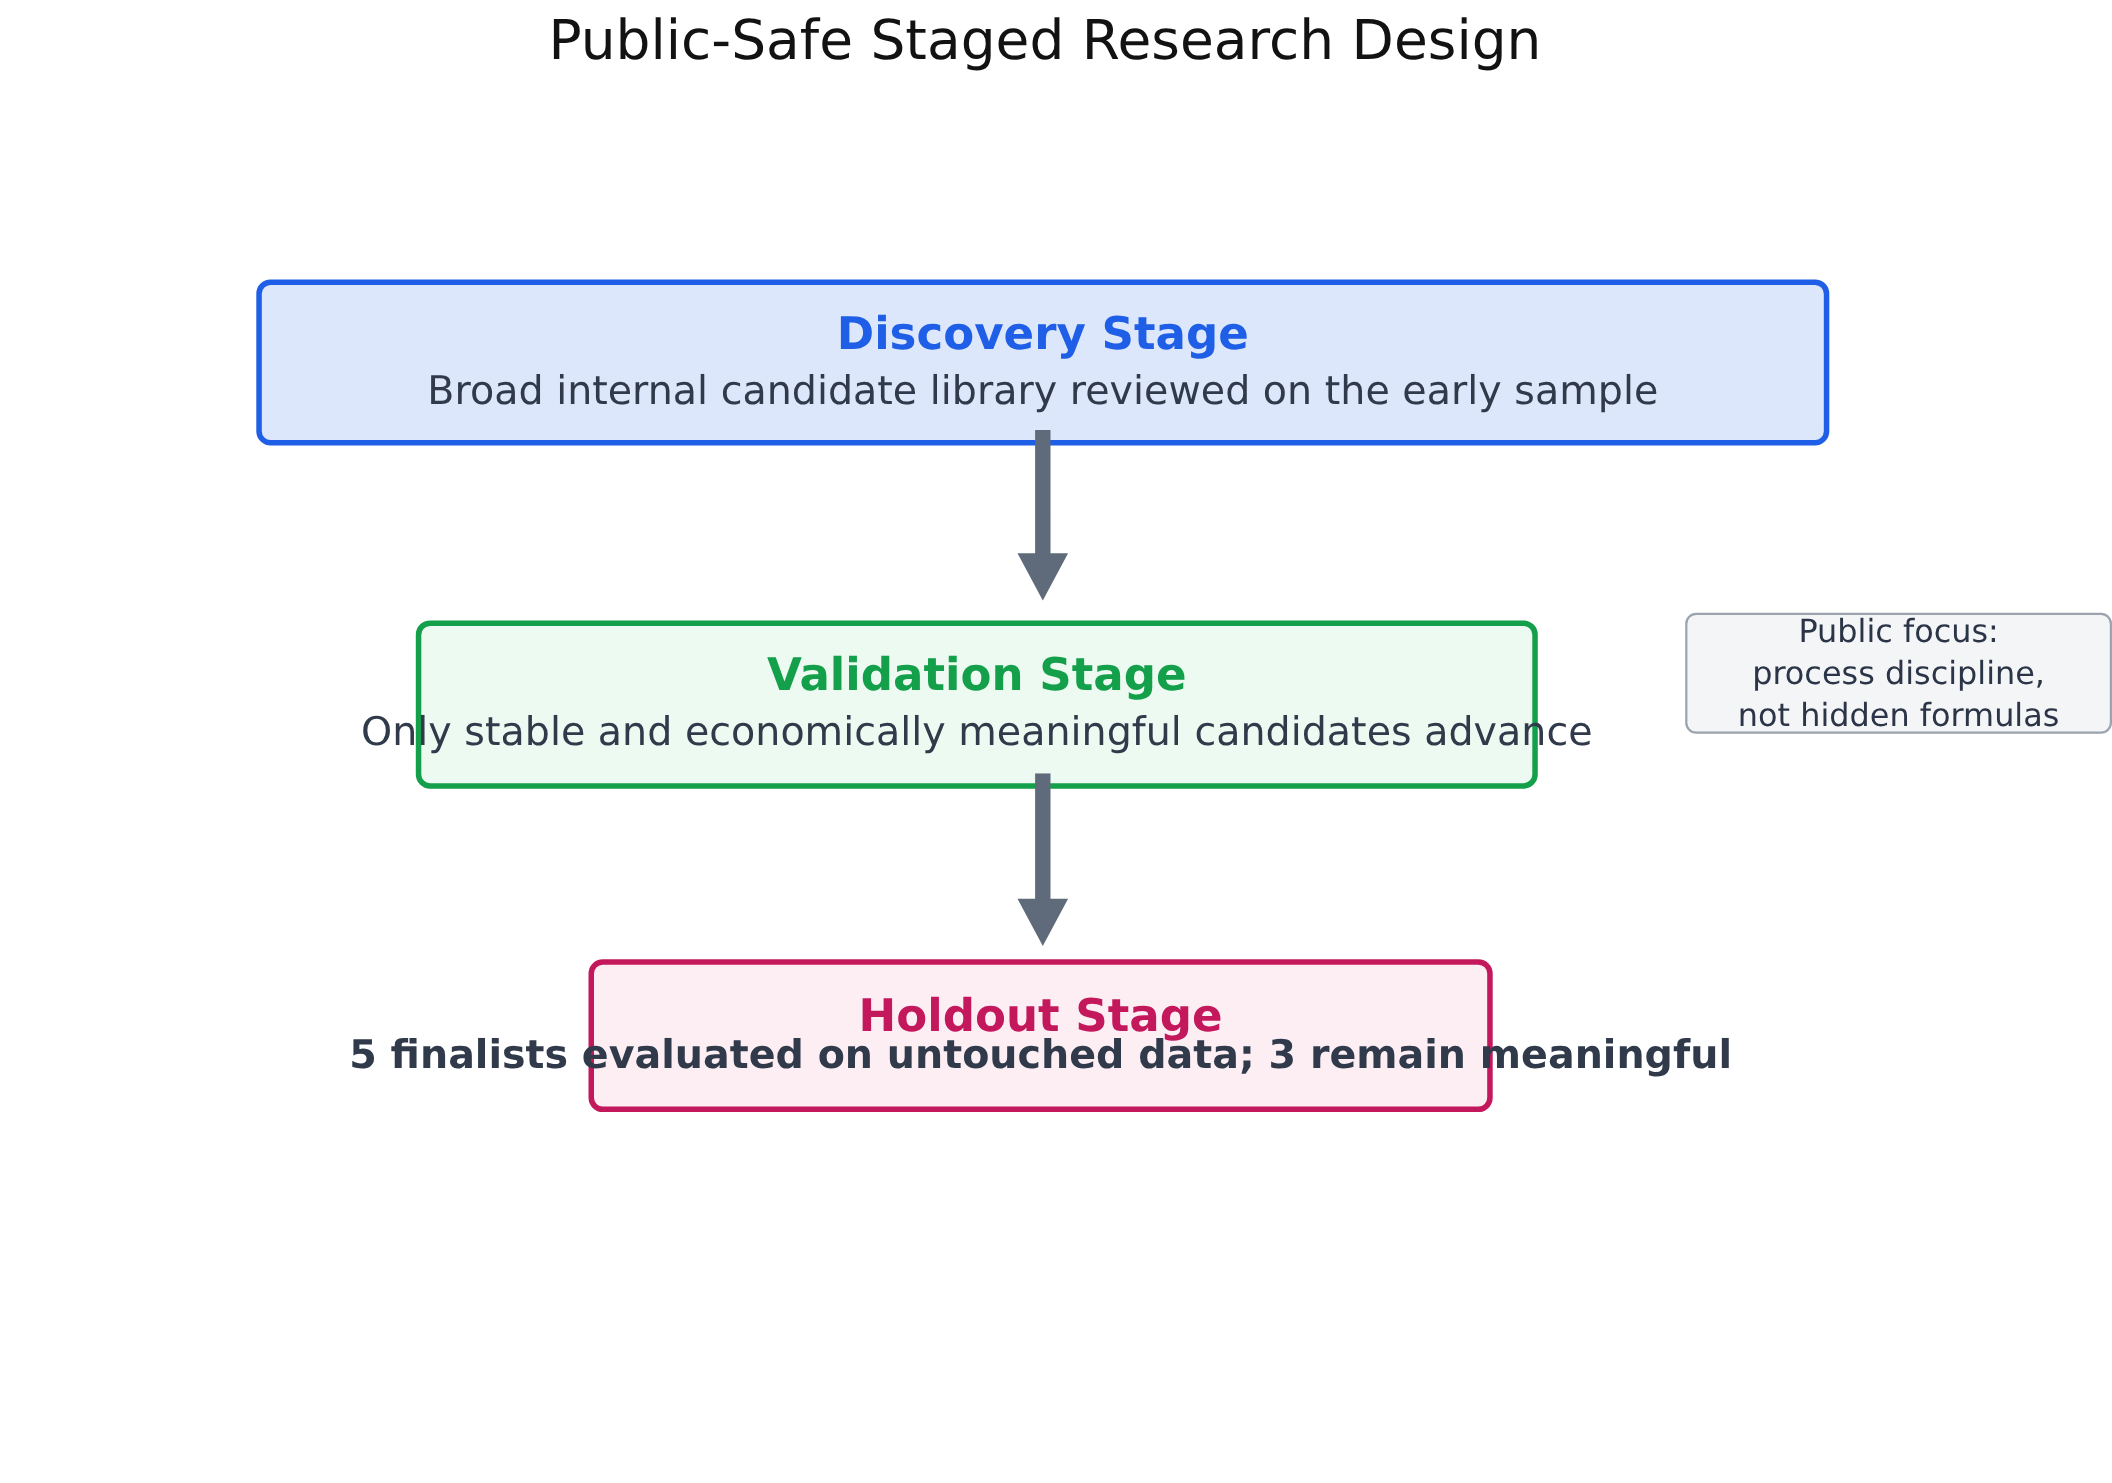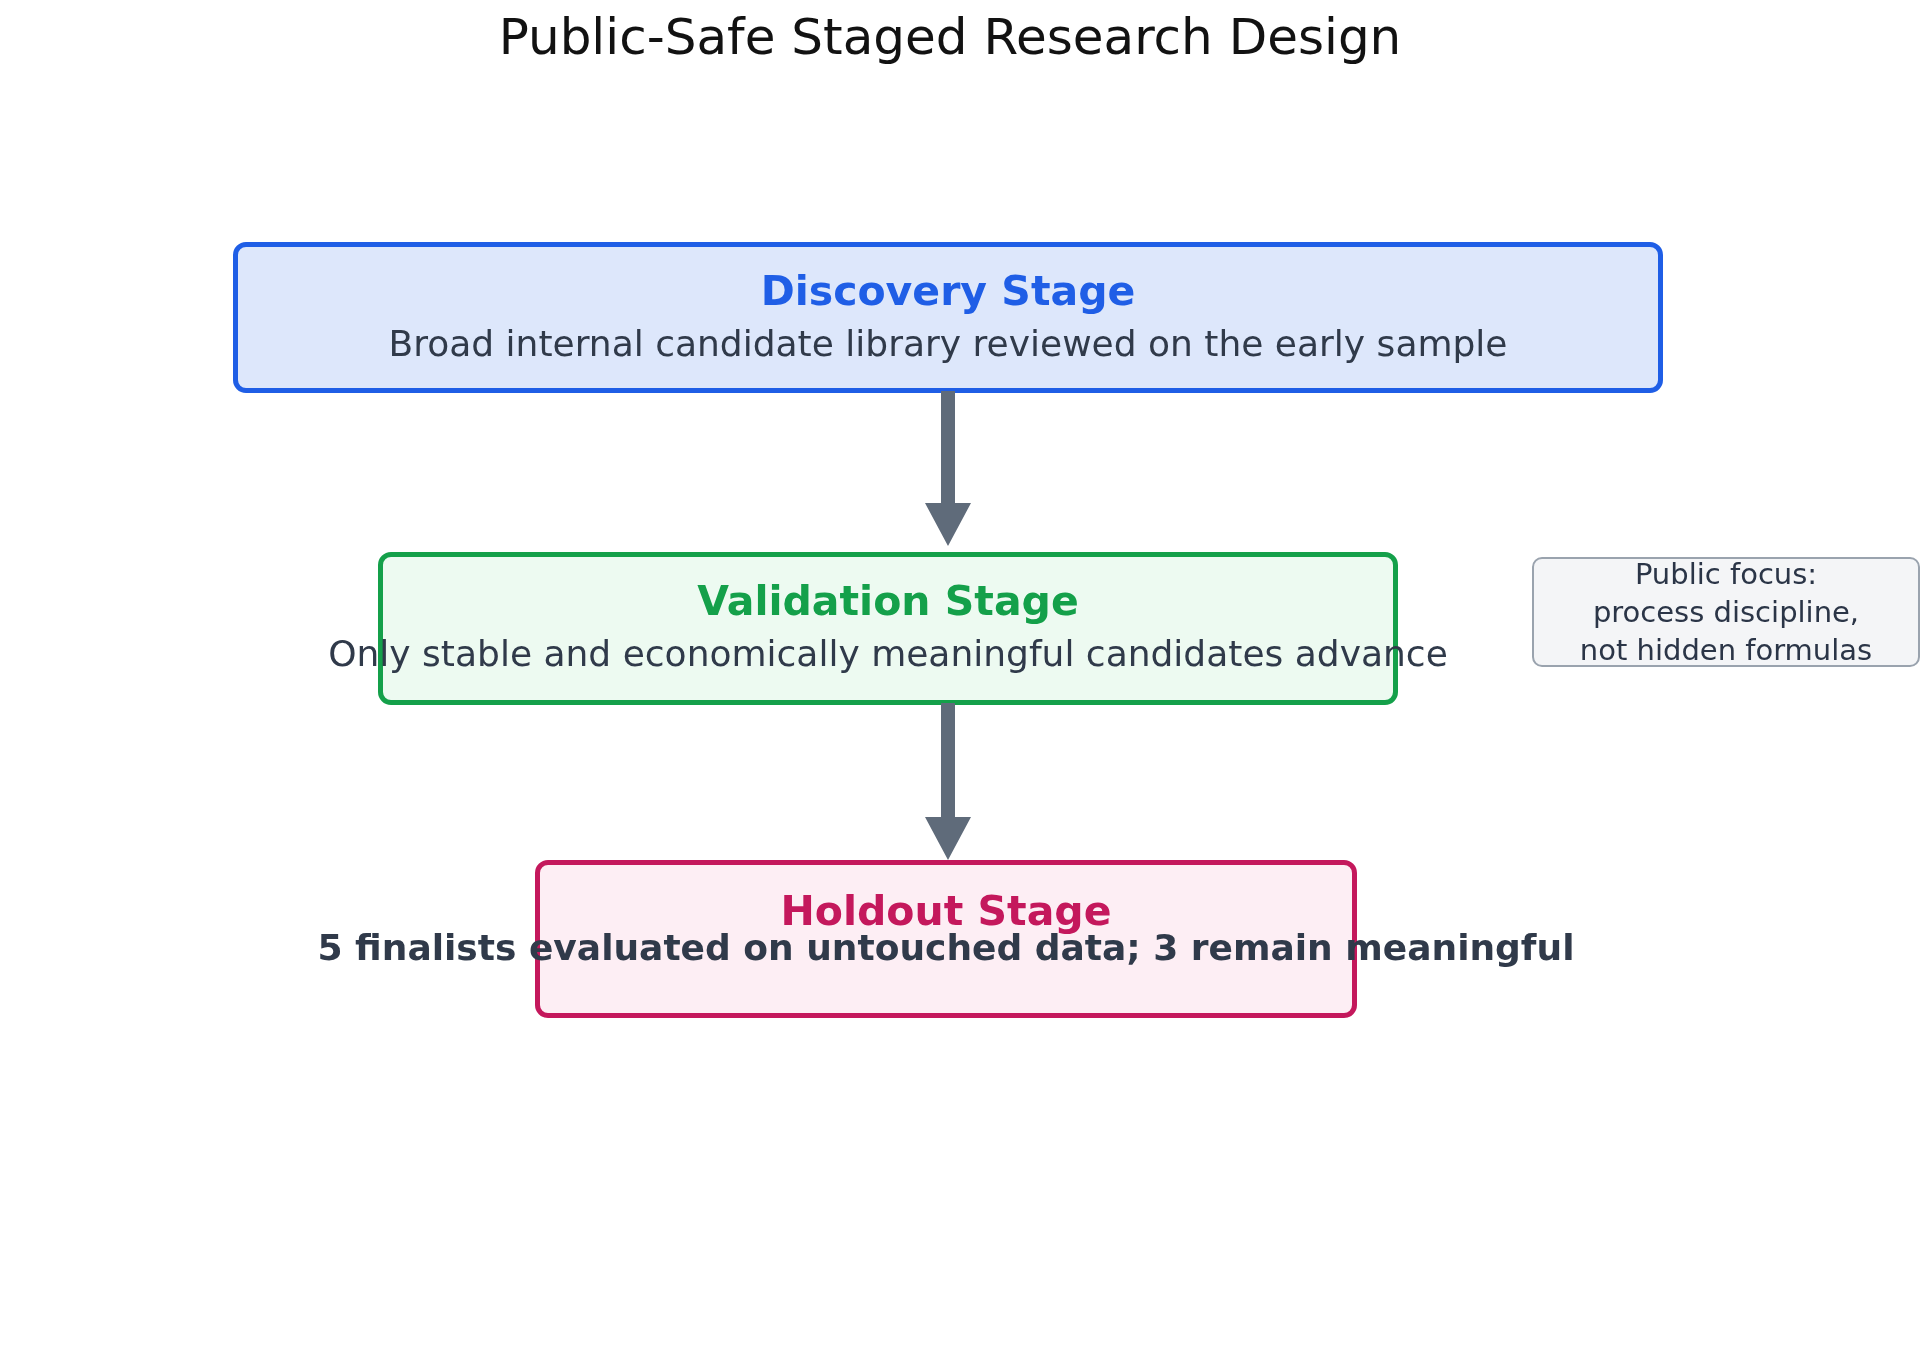--- a/index.html
+++ b/index.html
@@ -38,20 +38,21 @@
     white-space: nowrap;
   }
 
   
   .stage-box {
     position: absolute;
     box-sizing: border-box;
     border-radius: 13px;
     border-style: solid;
     display: block;
+    margin-top: 12px;
   }
   .stage-title {
     position: absolute;
     left: 0;
     width: 100%;
     text-align: center;
     font-weight: bold;
     font-size: 41px;
     white-space: nowrap;
   }
@@ -99,21 +100,21 @@
   }
   #box-validation .stage-sub {
     top: 76px;
   }
 
   
   #box-holdout {
     left: 535px;
     top: 860px;
     width: 822px;
-    height: 158px;
+    height: 139px;
     border-width: 5px;
     border-color: #c4185c;
     background: #fdeef4;
   }
   #box-holdout .stage-title {
     top: 22px;
     color: #c4185c;
   }
   #box-holdout .stage-sub {
     top: 62px;

